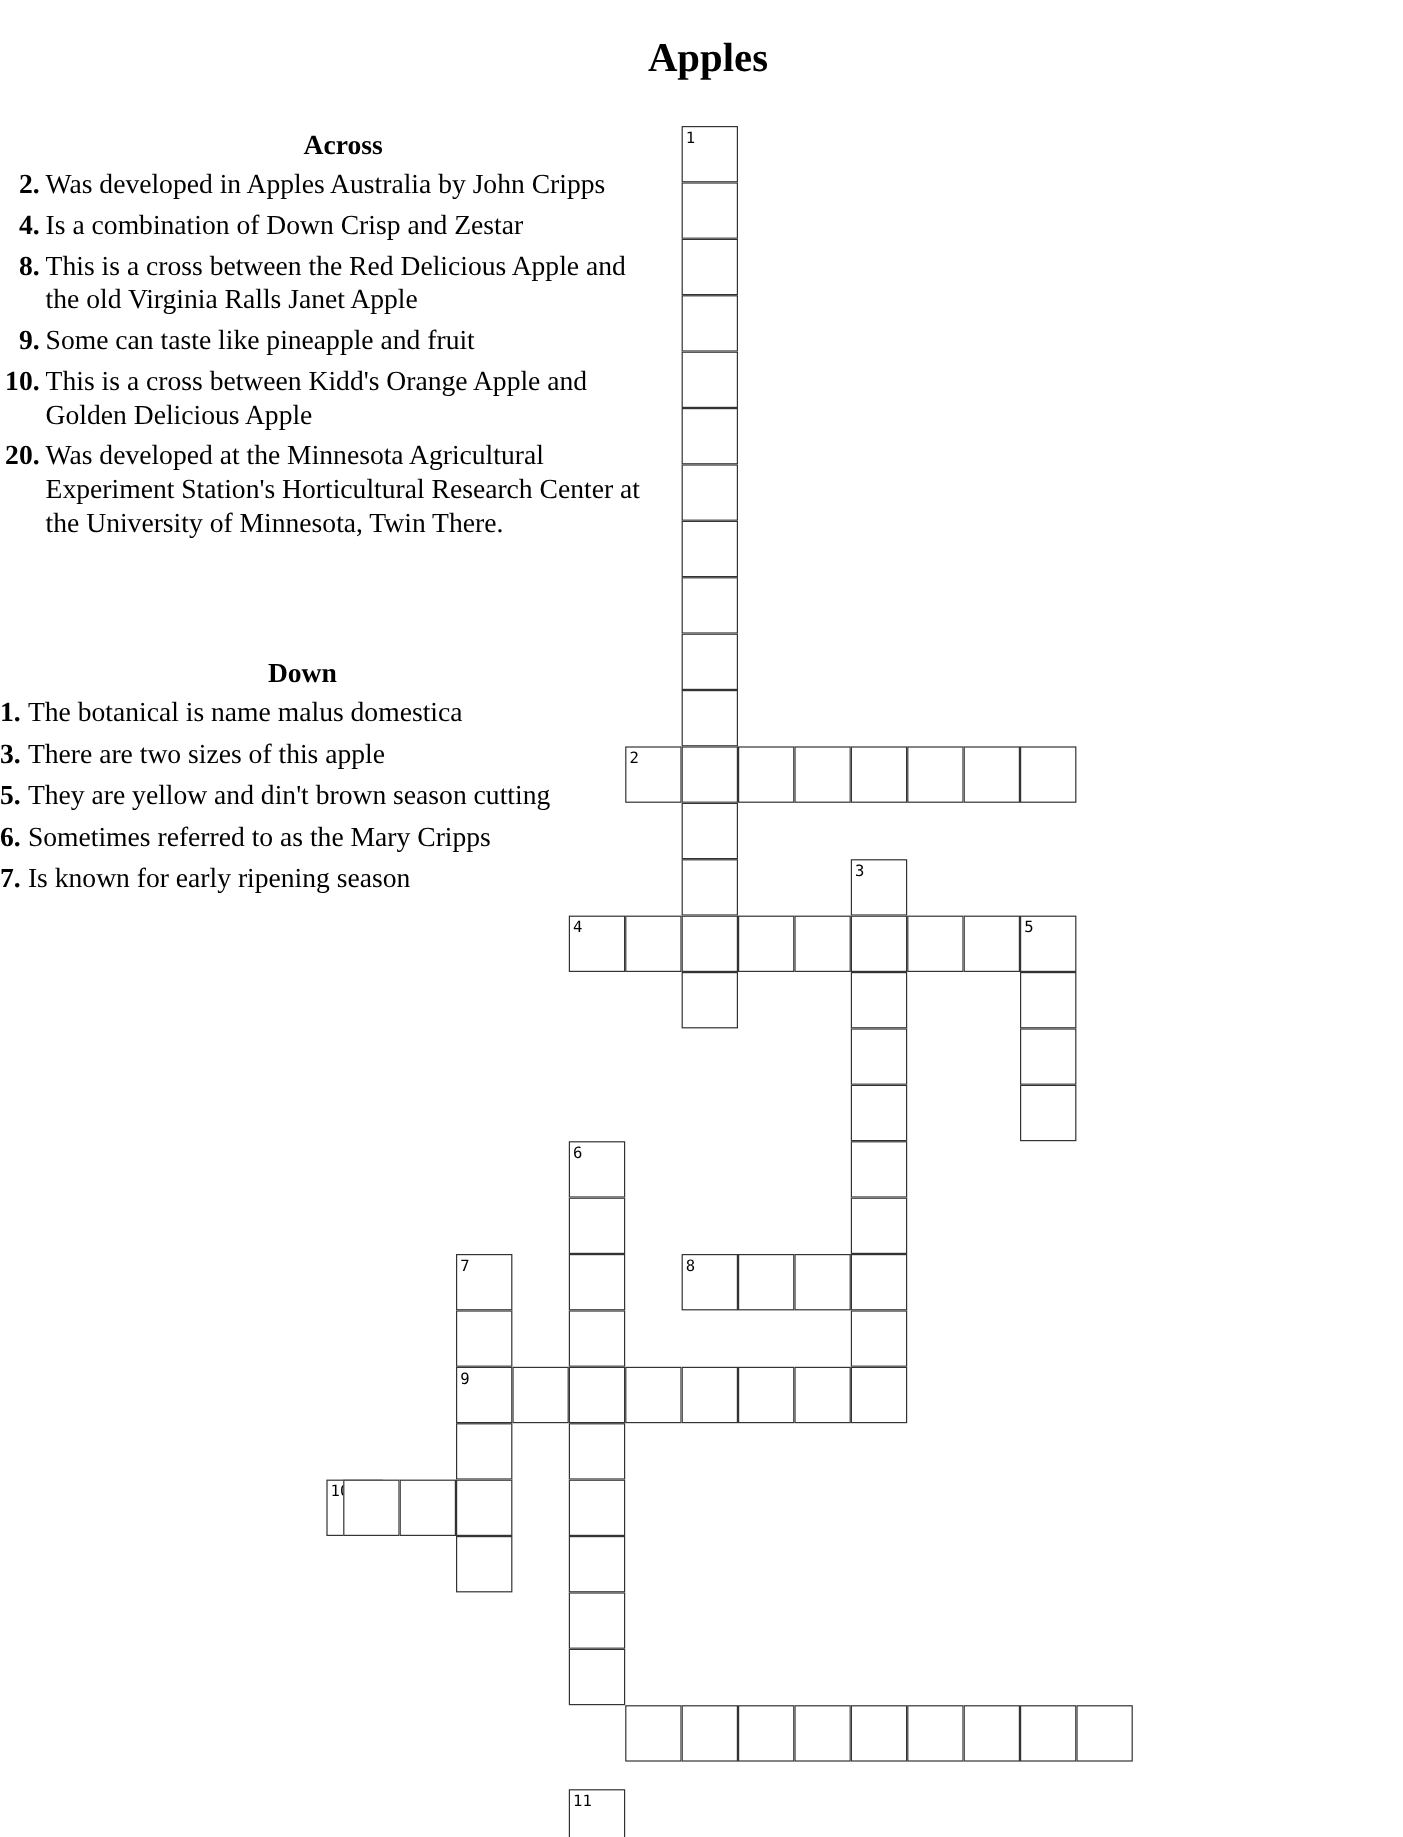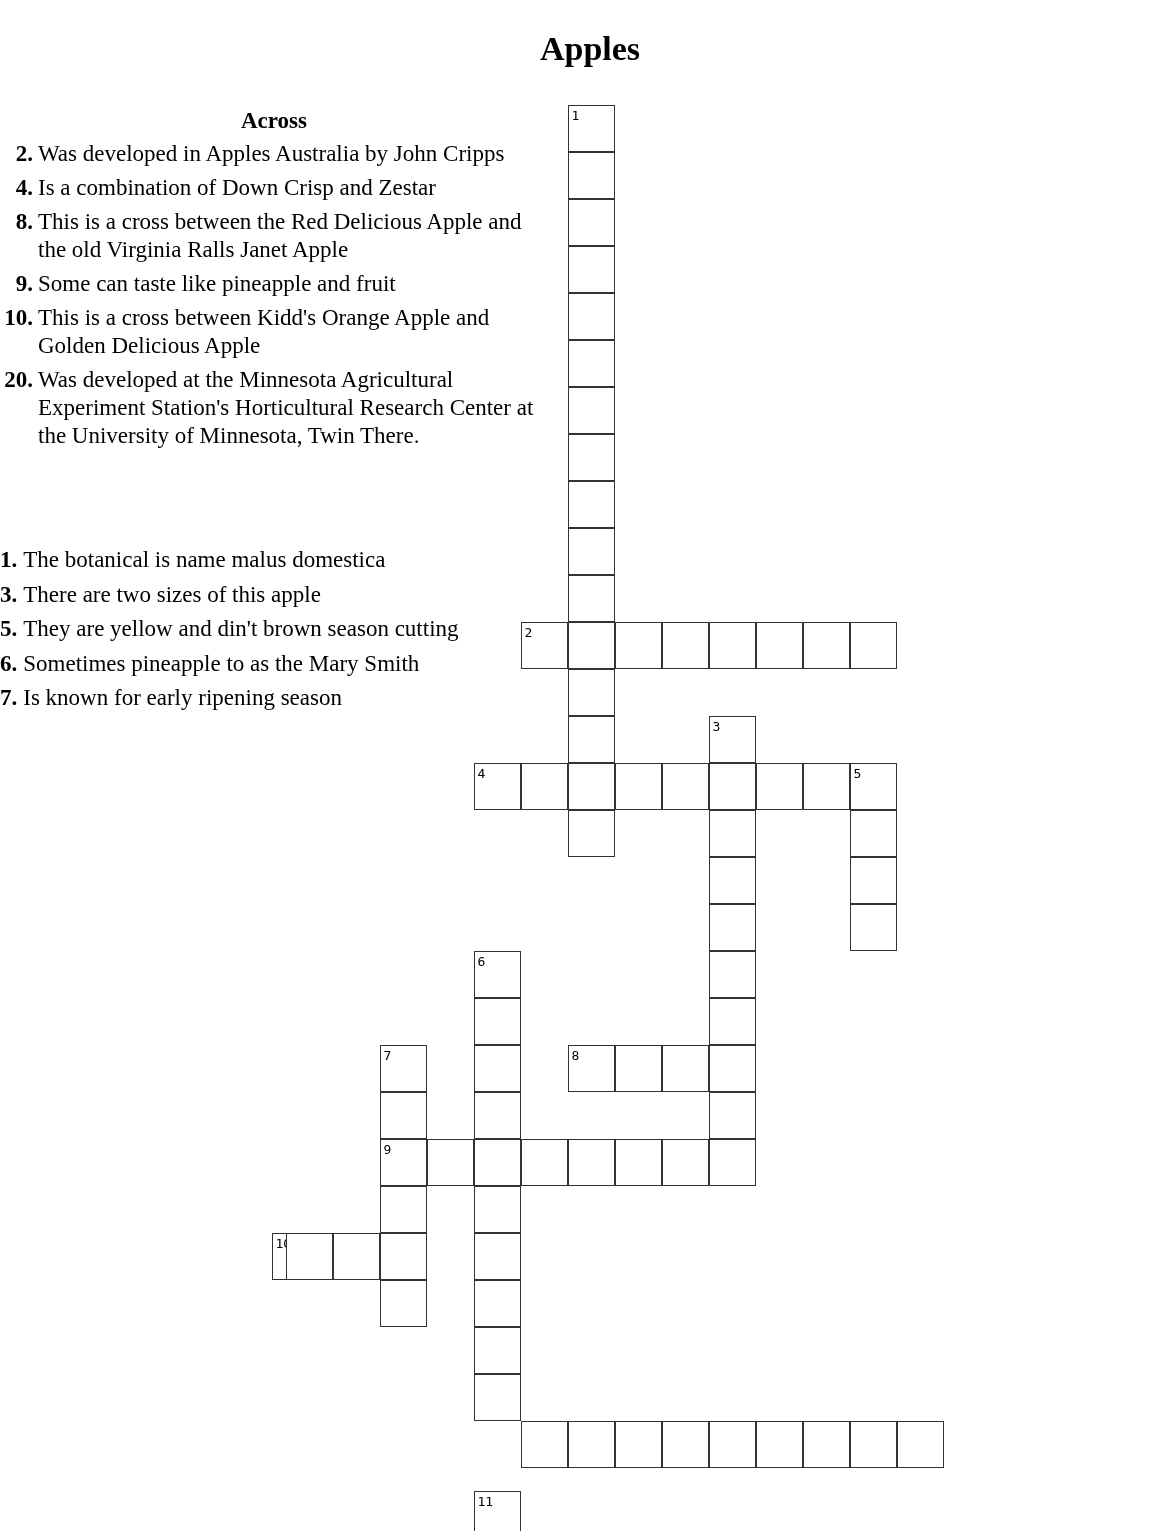--- a/index.html
+++ b/index.html
@@ -6,21 +6,21 @@
     body {
       width: 1169px; height: 1531px; position: relative; overflow: hidden;
       font-family: "Liberation Serif", "DejaVu Serif", serif; color: #000;
     }
     .title {
       position: absolute; left: 0; width: 1180px; top: 30px;
       text-align: center; font-size: 34px; font-weight: bold; margin: 0;
     }
     .clues { position: absolute; left: 0; top: 106px; width: 540px; }
     .clue-heading {
-      font-weight: bold; font-size: 23px; text-align: center; margin: 0 0 4px 0; line-height: 30px;
+      font-weight: bold; font-size: 23px; text-align: center; margin: 0 0 4px 12px; line-height: 30px;
     }
     .across-heading { width: 548px; }
     .down-heading { width: 480px; }
     .clue {
       display: flex; font-size: 23px; line-height: 28px; margin-bottom: 6px;
     }
     .clue-num { font-weight: bold; text-align: right; flex: 0 0 auto; }
     .across .clue-num { width: 33px; margin-right: 5px; }
     .down .clue-num { width: auto; margin-right: 6px; }
     .clue-text { flex: 1 1 auto; }
@@ -66,35 +66,36 @@
       <span class="clue-text">This is a cross between Kidd's Orange Apple and Golden Delicious Apple</span>
     </div>
     <div class="clue">
       <span class="clue-num">20.</span>
       <span class="clue-text">Was developed at the Minnesota Agricultural Experiment Station's Horticultural Research Center at the University of Minnesota, Twin There.</span>
     </div>
   </div>
 </div>
 
 <div class="down">
+  <div class="clue-heading down-heading">Down</div>
   <div class="clue">
     <span class="clue-num">1.</span>
     <span class="clue-text">The botanical is name malus domestica</span>
   </div>
   <div class="clue">
     <span class="clue-num">3.</span>
     <span class="clue-text">There are two sizes of this apple</span>
   </div>
   <div class="clue">
     <span class="clue-num">5.</span>
     <span class="clue-text">They are yellow and din't brown season cutting</span>
   </div>
   <div class="clue">
     <span class="clue-num">6.</span>
-    <span class="clue-text">Sometimes pineapple to as the Mary Smith</span>
+    <span class="clue-text">Sometimes referred to as the Mary Cripps</span>
   </div>
   <div class="clue">
     <span class="clue-num">7.</span>
     <span class="clue-text">Is known for early ripening season</span>
   </div>
 </div>
 
 <div class="grid" id="grid">
     <div class="cell" style="left: 567.5px; top: 105px;">
       <span class="cell-num">1</span>

